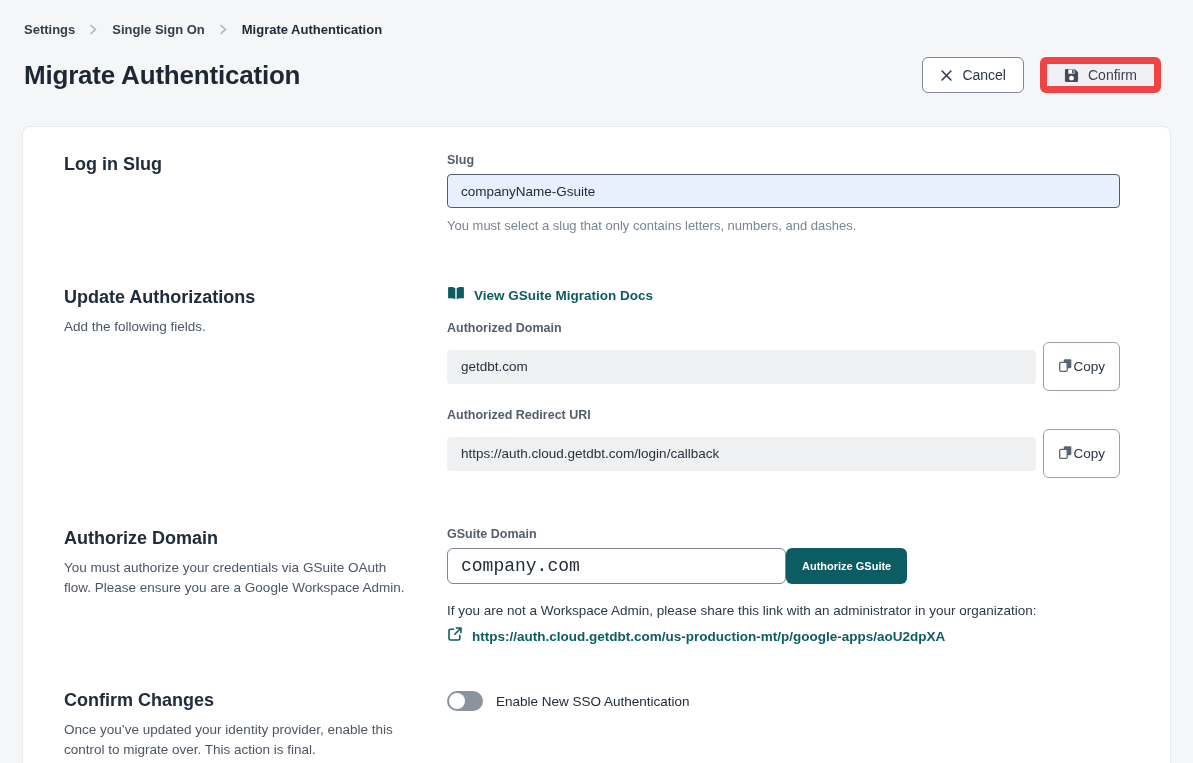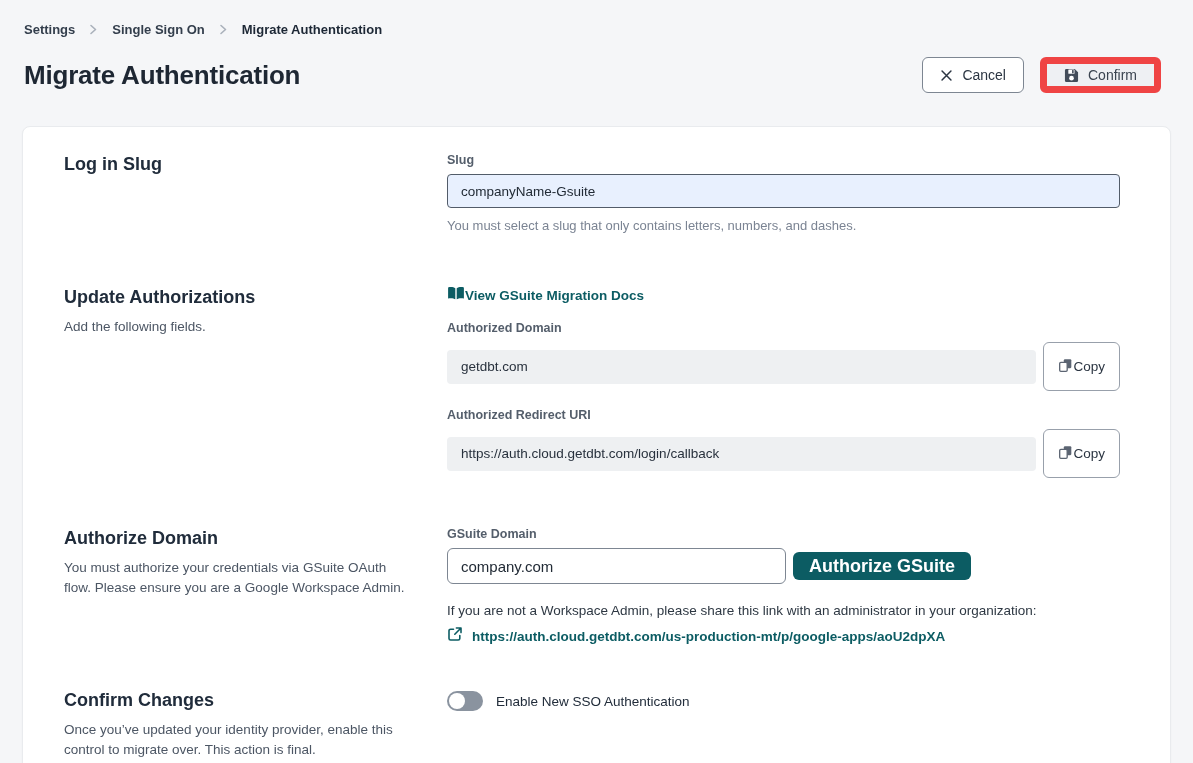--- a/index.html
+++ b/index.html
@@ -59,21 +59,21 @@
     background: #e8f0fe;
     border: 1px solid #525c69;
     border-radius: 4px;
     padding: 0 13px;
     font-size: 13.5px; color: #222b36;
     font-family: "Liberation Sans", sans-serif;
     outline: none;
   }
   .helper-text { margin-top: 10px; font-size: 13px; color: #7b8493; }
 
-  .docs-link { display: inline-flex; align-items: center; cursor: pointer; margin-bottom: 17px; }
+  .docs-link { display: inline-flex; align-items: center; gap: 9px; cursor: pointer; margin-bottom: 17px; }
   .docs-link span { font-size: 13.5px; font-weight: 700; color: #0c5c63; }
 
   .copy-row { display: flex; align-items: center; margin-bottom: 17px; }
   .readonly-field {
     flex: 1; height: 34px; display: flex; align-items: center;
     background: #eef0f2; border-radius: 4px; padding: 0 14px;
     font-size: 13.5px; color: #28313d;
   }
   .copy-btn {
     flex: 0 0 auto; margin-left: 7px;
@@ -82,27 +82,27 @@
     background: #ffffff; border: 1px solid #98a0ab; border-radius: 6px;
     font-size: 13.5px; color: #2b3542; cursor: pointer;
     font-family: "Liberation Sans", sans-serif;
   }
   .copy-row:last-child { margin-bottom: 0; }
 
   .authorize-row { display: flex; align-items: center; }
   .gsuite-input {
     width: 339px; height: 36px;
     background: #ffffff; border: 1px solid #7d8692; border-radius: 6px;
-    padding: 0 13px; font-size: 15px; color: #222b36;
-    font-family: Liberation Sans, sans-serif; outline: none;
+    padding: 0 13px; font-size: 18px; color: #222b36;
+    font-family: Liberation Mono, monospace; outline: none;
   }
   .authorize-btn {
-    margin-left: 7px; height: 28px; padding: 0 16px;
+    height: 36px; padding: 0 16px;
     background: #0c5c63; color: #ffffff; border: none; border-radius: 6px;
-    font-size: 18px; font-weight: 700; cursor: pointer;
+    font-size: 11px; font-weight: 700; cursor: pointer;
     font-family: "Liberation Sans", sans-serif;
   }
   .admin-note { margin-top: 17px; font-size: 13.5px; color: #2e3843; line-height: 19px; }
   .admin-link-row { display: flex; align-items: center; gap: 9px; margin-top: 6px; cursor: pointer; }
   .admin-link-row a { font-size: 13.5px; font-weight: 700; color: #0c5c63; text-decoration: none; }
 
   .toggle-row { display: flex; align-items: center; gap: 13px; margin-top: 2px; }
   .toggle {
     width: 36px; height: 20px; border-radius: 10px;
     background: #8a939f; position: relative; cursor: pointer; flex: 0 0 auto;

